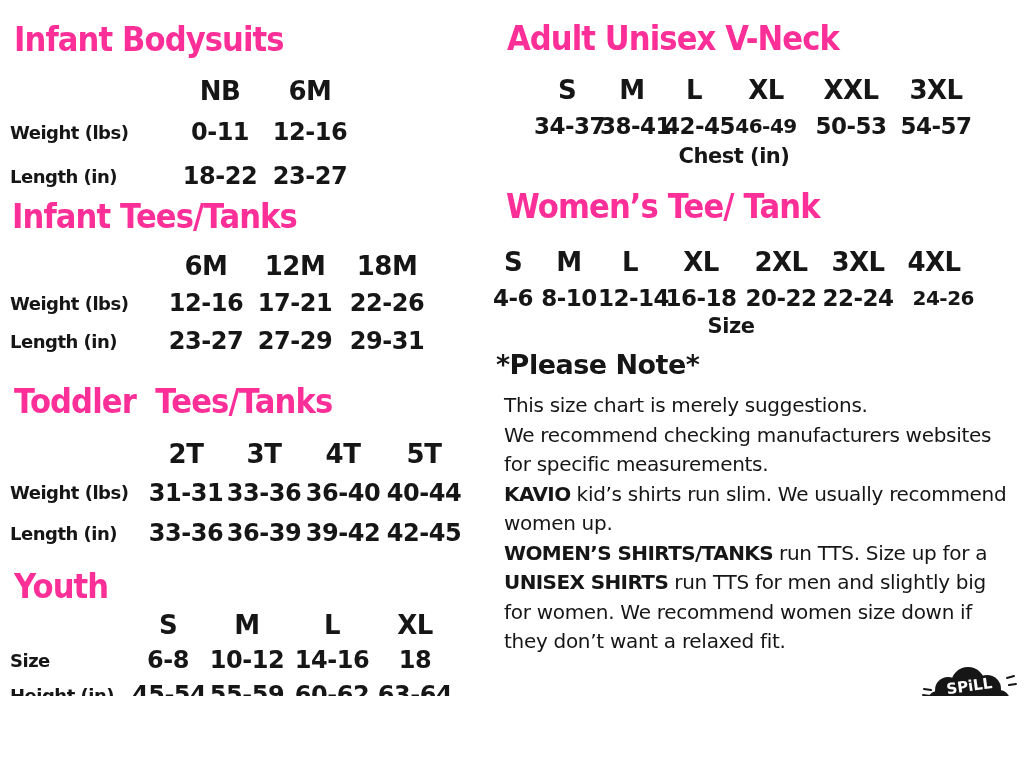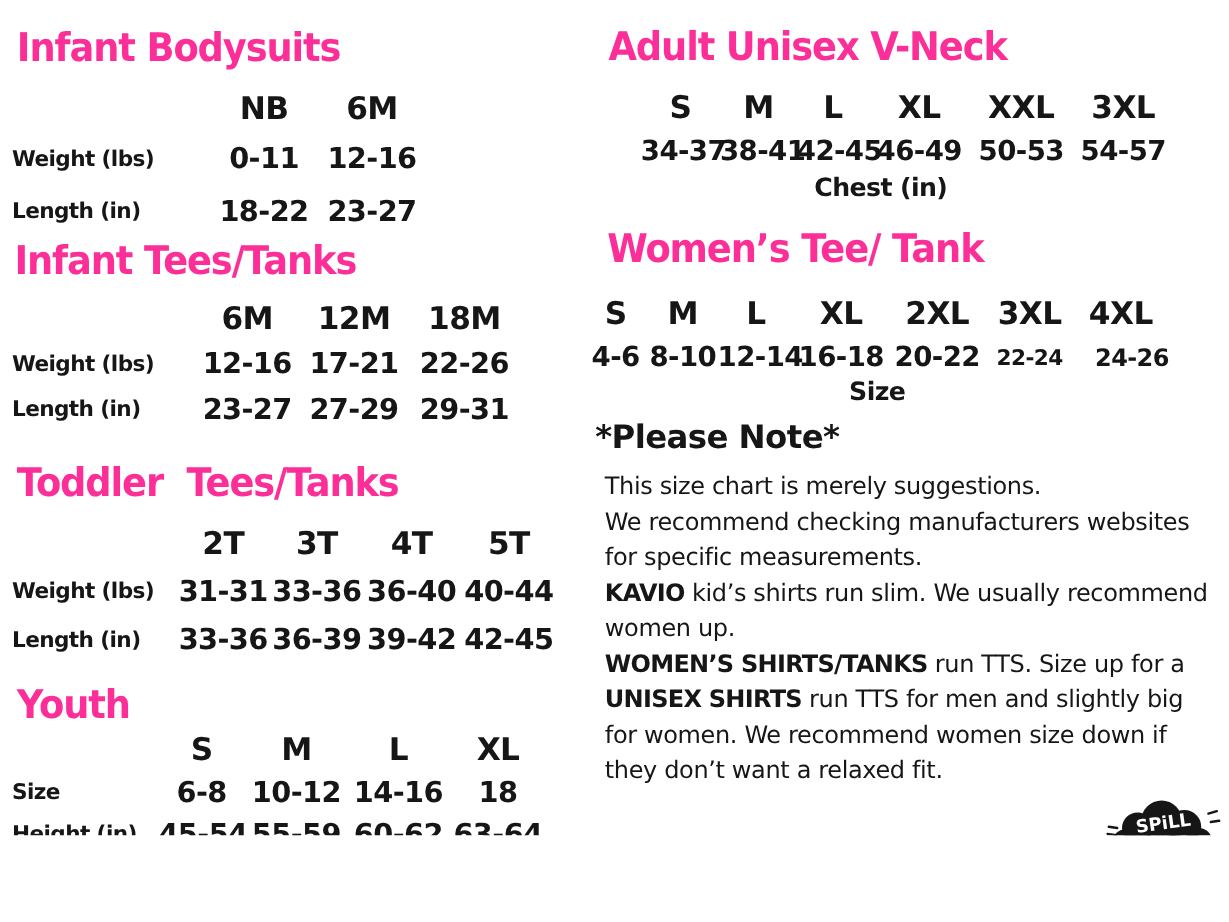--- a/index.html
+++ b/index.html
@@ -113,41 +113,41 @@
   <div class="grid" style="left:534px;top:72px;grid-template-columns:66px 64px 60px 84px 86px 84px;grid-template-rows:36px 36px;">
     <div class="cell hdr">S</div>
     <div class="cell hdr">M</div>
     <div class="cell hdr">L</div>
     <div class="cell hdr">XL</div>
     <div class="cell hdr">XXL</div>
     <div class="cell hdr">3XL</div>
     <div class="cell" style="font-size:23px;">34-37</div>
     <div class="cell" style="font-size:23px;">38-41</div>
     <div class="cell" style="font-size:23px;">42-45</div>
-    <div class="cell" style="font-size:23px;">46-49</div>
+    <div class="cell" style="font-size:20px;">46-49</div>
     <div class="cell" style="font-size:23px;">50-53</div>
     <div class="cell" style="font-size:23px;">54-57</div>
   </div>
   <div class="axis" style="left:534px;top:144px;width:400px;">Chest (in)</div>
 
   <div class="title" style="left:506px;top:187px;">Women’s Tee/ Tank</div>
   <div class="grid" style="left:486px;top:244px;grid-template-columns:54px 58px 64px 78px 82px 72px 80px;grid-template-rows:36px 36px;">
     <div class="cell hdr">S</div>
     <div class="cell hdr">M</div>
     <div class="cell hdr">L</div>
     <div class="cell hdr">XL</div>
     <div class="cell hdr">2XL</div>
     <div class="cell hdr">3XL</div>
     <div class="cell hdr">4XL</div>
     <div class="cell" style="font-size:23px;">4-6</div>
     <div class="cell" style="font-size:23px;">8-10</div>
     <div class="cell" style="font-size:23px;">12-14</div>
     <div class="cell" style="font-size:23px;">16-18</div>
     <div class="cell" style="font-size:23px;">20-22</div>
-    <div class="cell" style="font-size:18px;">22-24</div>
+    <div class="cell" style="font-size:23px;">22-24</div>
     <div class="cell" style="font-size:20px;text-align:right;">24-26</div>
   </div>
   <div class="axis" style="left:486px;top:314px;width:490px;">Size</div>
 
   <div class="note-title" style="left:496px;top:349px;">*Please Note*</div>
   <div class="note-body" style="left:504px;top:391px;">
     <div class="note-line"><span class="lead"></span><span>This size chart is merely suggestions.</span></div>
     <div class="note-line"><span class="lead"></span><span>We recommend checking manufacturers websites</span></div>
     <div class="note-line"><span class="lead"></span><span>for specific measurements.</span></div>
     <div class="note-line"><span class="lead">KAVIO</span><span> kid’s shirts run slim. We usually recommend</span></div>

